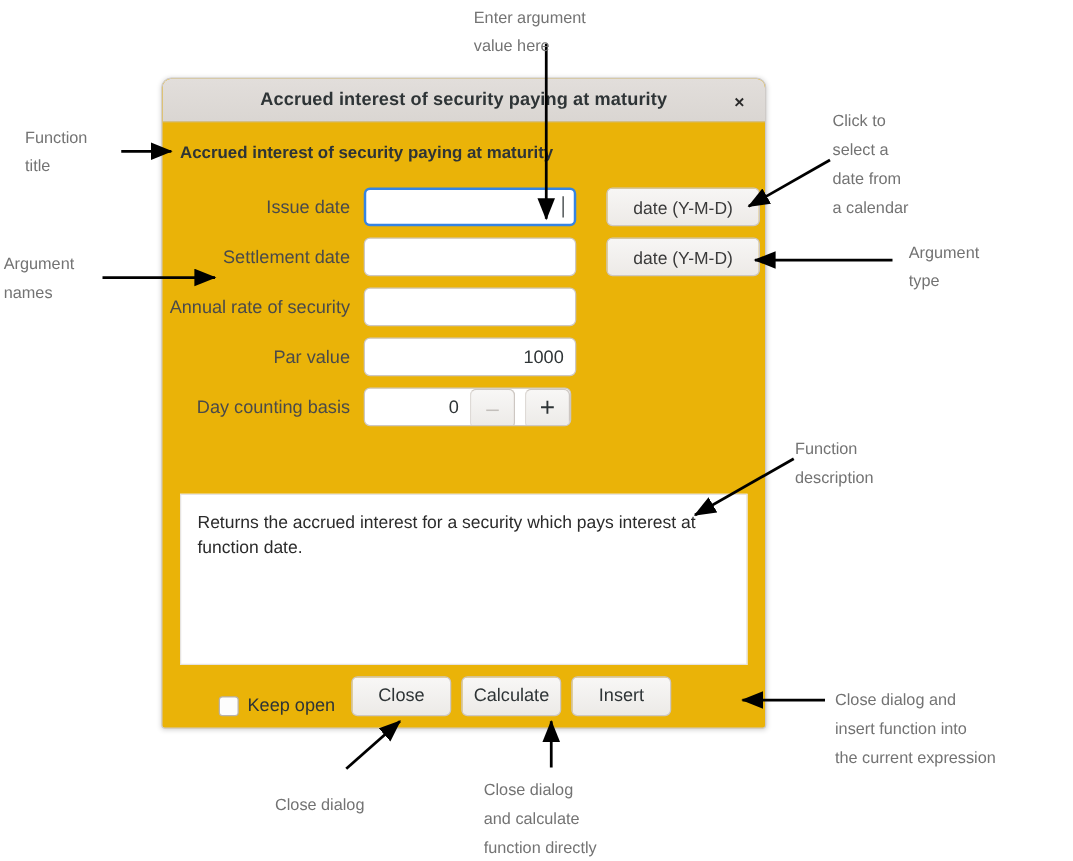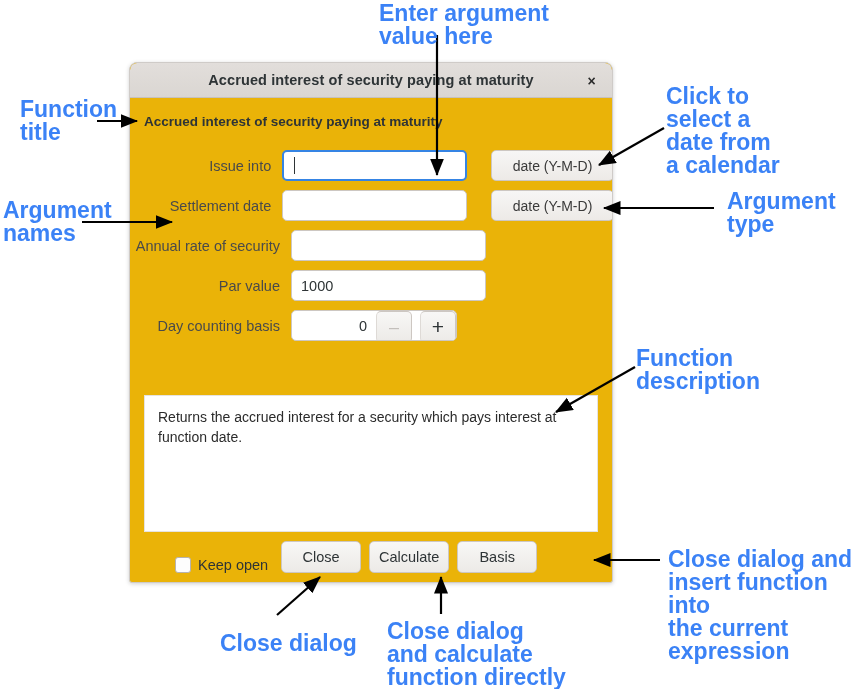--- a/index.html
+++ b/index.html
@@ -8,25 +8,24 @@
     background:#ffffff;
     font-family:"Liberation Sans",sans-serif;
     position:relative;
     overflow:hidden;
   }
 
   
   .anno{
     position:absolute;
     font-family:"Liberation Sans",sans-serif;
-    font-size:23px;
+    font-size:13px;
     line-height:23px;
-    color:#3b82f6;
+    color:#737373;
     white-space:pre-line;
-    font-weight:bold;
   }
   .anno-svg{position:absolute;left:0;top:0;width:858px;height:689px;pointer-events:none;}
 
   
   #dialog{
     position:absolute;
     left:129px;top:62px;
     width:484px;height:521px;
     background:#eab308;
     border:1px solid #cfcbc8;
@@ -70,26 +69,26 @@
     display:flex;align-items:center;
     height:35px;margin-bottom:5px;
   }
   .row .lbl{
     width:161px;text-align:right;
     font-size:14.5px;color:#4a4a4a;
     padding-right:11px;box-sizing:border-box;
     white-space:nowrap;
   }
   .field{
-    width:195px;height:31px;
-    background:#ffffff;
-    border:1px solid #cdc7c2;
-    border-radius:5px;
-    box-sizing:border-box;
-    display:flex;align-items:center;justify-content:flex-start;
+    width:170px;height:31px;
+    background:#ffffff;
+    border:1px solid #cdc7c2;
+    border-radius:5px;
+    box-sizing:border-box;
+    display:flex;align-items:center;justify-content:flex-end;
     padding:0 9px;
     font-size:14.5px;color:#2e3436;
     position:relative;
   }
   .field.focused{
     border:2px solid #3584e4;
     padding:0 8px;
   }
   .caret{
     display:inline-block;width:1px;height:17px;
@@ -175,21 +174,21 @@
     <div id="close-btn">×</div>
   </div>
 
   <div id="body">
 
     <div class="fn-title">Accrued interest of security paying at maturity</div>
 
     <div class="rows">
 
       <div class="row">
-        <div class="lbl">Issue into</div>
+        <div class="lbl">Issue date</div>
         <div class="field focused">
           <span></span>
             <span class="caret"></span>
         </div>
         <div class="typebtn">date (Y-M-D)</div>
       </div>
 
       <div class="row">
         <div class="lbl">Settlement date</div>
         <div class="field">
@@ -227,21 +226,21 @@
       <p>Returns the accrued interest for a security which pays interest at function date.</p>
     </div>
 
     <div class="footer">
       <div class="chk-wrap">
         <span class="chk"></span>
         <span class="chk-lbl">Keep open</span>
       </div>
       <div class="btn">Close</div>
       <div class="btn">Calculate</div>
-      <div class="btn">Basis</div>
+      <div class="btn">Insert</div>
     </div>
 
   </div>
 </div>
 
 <svg class="anno-svg" viewBox="0 0 858 689">
   <defs>
     <marker id="ah" markerWidth="9" markerHeight="9" refX="7.5" refY="3.2" orient="auto">
       <path d="M0,0 L8,3.2 L0,6.4 z" fill="#000"></path>
     </marker>

